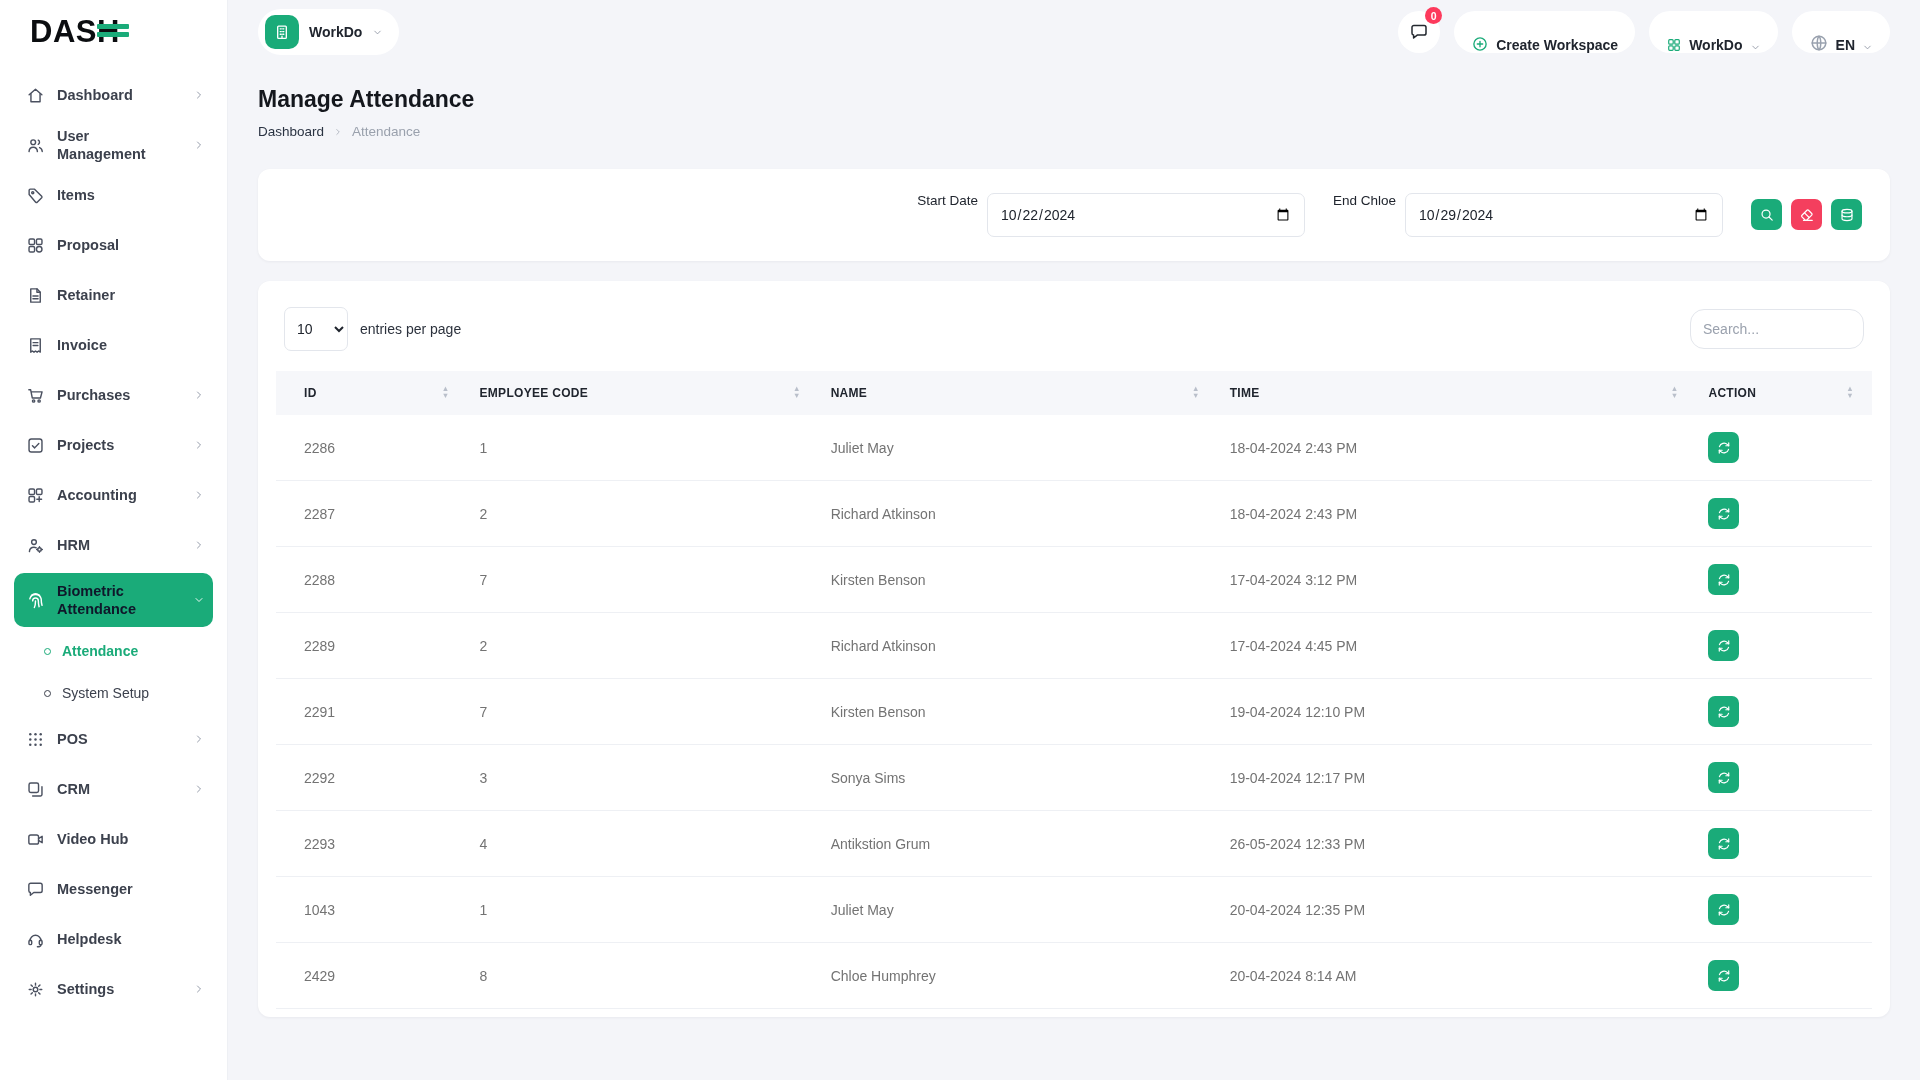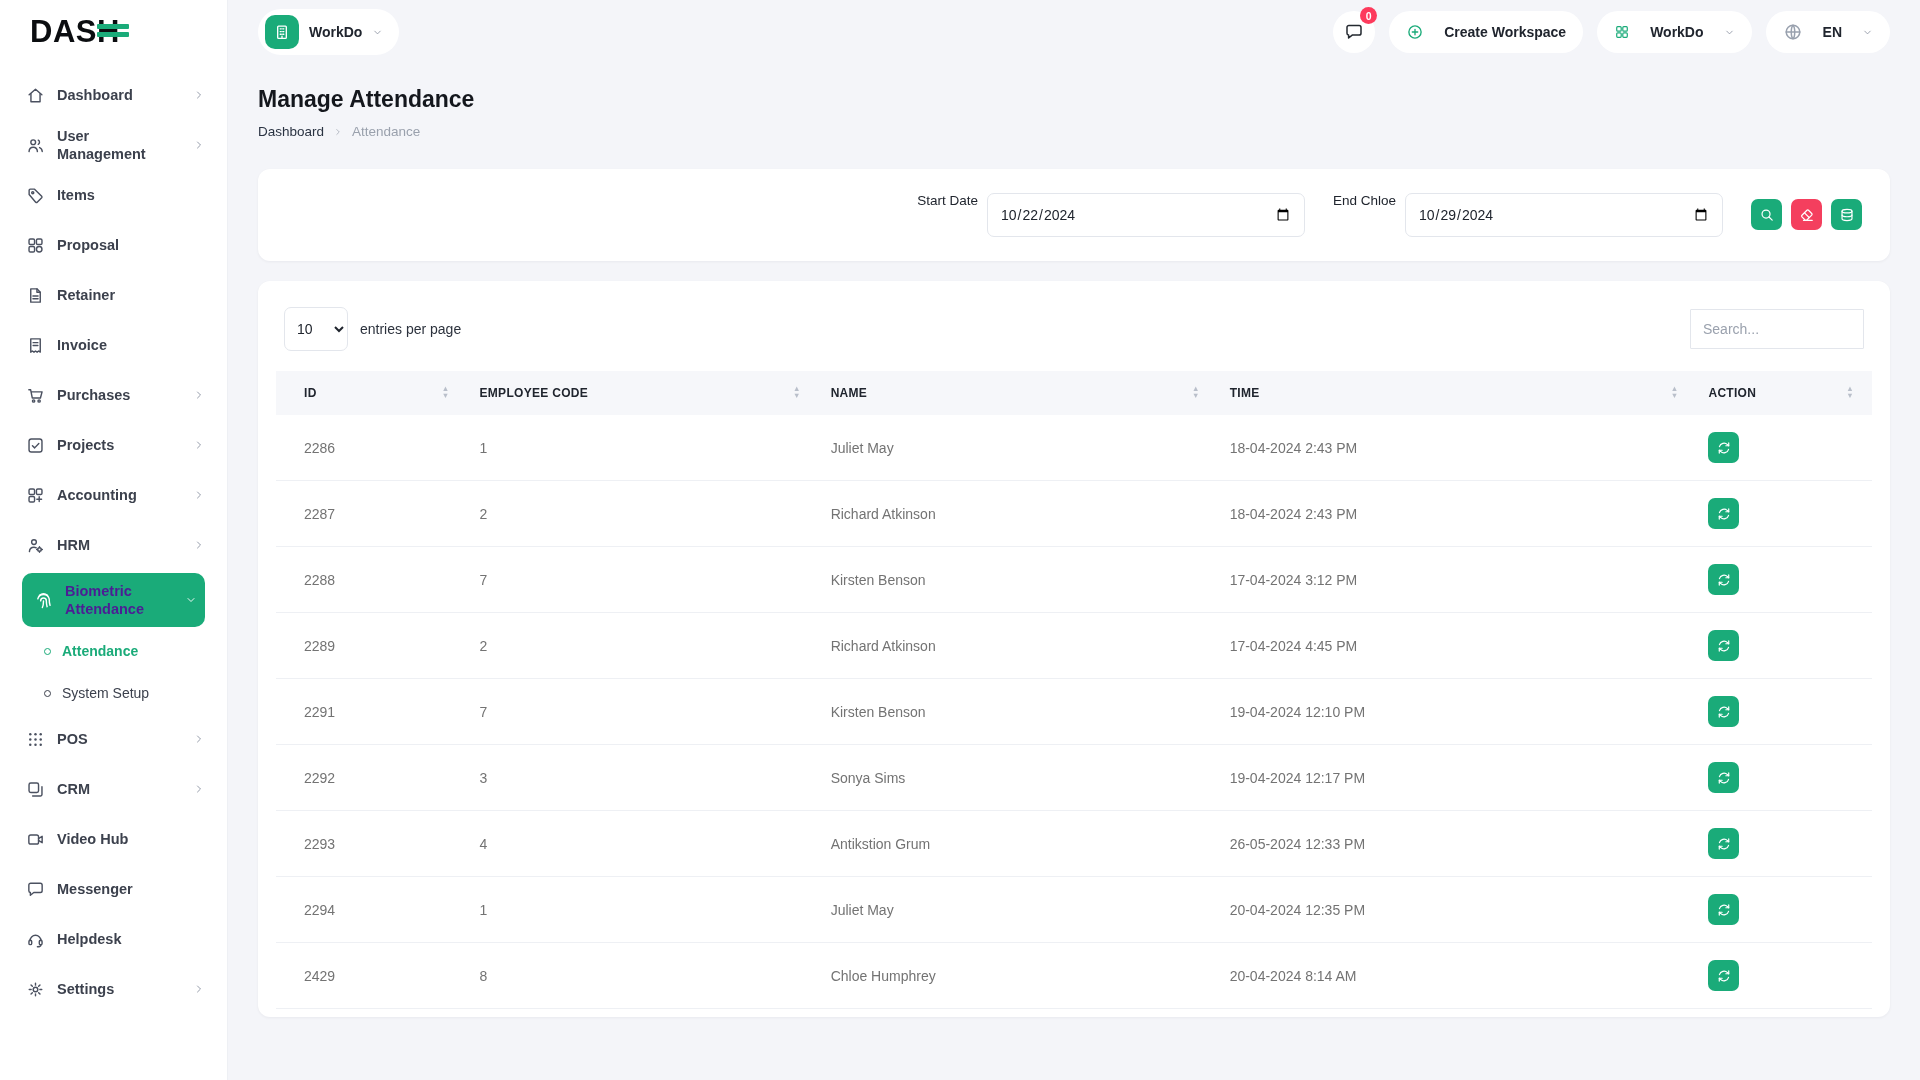--- a/index.html
+++ b/index.html
@@ -19,36 +19,36 @@
   .lg-hc{position:relative;z-index:1}
   .lg-bar{position:absolute;left:0;width:32px;height:4.5px;background:var(--accent);border-radius:1px;z-index:2}
   .lg-bar.b1{top:10px}.lg-bar.b2{top:18px}
   .menu{padding:6px 14px 16px}
   .menu-item{display:flex;align-items:center;gap:12px;height:50px;padding:0 8px 0 12px;border-radius:10px;font-size:14.5px;font-weight:600;color:#3c414d;cursor:pointer}
   .mi-icon{width:19px;height:19px;color:#4b5160;flex:none;display:flex}
   .mi-icon svg{width:100%;height:100%}
   .mi-label{flex:1 1 auto;line-height:1.25}
   .mi-chev{width:12px;height:12px;color:#8a92a0;flex:none;display:flex}
   .mi-chev svg{width:100%;height:100%}
-  .menu-item.active{background:var(--accent);color:#4c1d95;height:auto;min-height:54px;padding:9px 8px 9px 12px;margin:3px 8px}
+  .menu-item.active{background:var(--accent);color:#0f172a;height:auto;min-height:54px;padding:9px 8px 9px 12px;margin:3px 0}
   .menu-item.active .mi-icon,.menu-item.active .mi-chev{color:#fff}
   .menu-sub{display:flex;align-items:center;gap:11px;height:42px;padding-left:30px;font-size:14px;font-weight:500;color:#3c414d;cursor:pointer}
   .menu-sub .dot{width:7px;height:7px;border:1.5px solid currentColor;border-radius:50%;flex:none}
   .menu-sub.active{color:var(--accent);font-weight:600}
 
   
   .topbar{position:fixed;top:0;left:228px;right:0;height:64px;display:flex;align-items:center;padding:0 30px;z-index:5}
   .ws-pill{display:flex;align-items:center;gap:10px;background:#fff;border:none;border-radius:26px;padding:6px 16px 6px 7px;cursor:pointer}
   .ws-avatar{width:34px;height:34px;border-radius:10px;background:var(--accent);display:flex;align-items:center;justify-content:center;color:#fff}
   .ws-name{font-size:14px;font-weight:600;color:#20252e}
   .chev{width:11px;height:11px;color:#8a92a0}
   .topbar-right{margin-left:auto;display:flex;align-items:center;gap:14px}
   .round-btn{position:relative;width:42px;height:42px;border-radius:50%;background:#fff;border:none;display:flex;align-items:center;justify-content:center;color:#23282f;cursor:pointer}
   .badge{position:absolute;top:-4px;right:-2px;min-width:17px;height:17px;padding:0 4px;border-radius:9px;background:var(--badge);color:#fff;font-size:10.5px;font-weight:700;display:flex;align-items:center;justify-content:center}
-  .pill{display:flex;align-items:center;gap:20px;background:#fff;border:none;border-radius:22px;height:42px;padding:0 17px;font-size:14px;font-weight:600;color:#20252e;cursor:pointer}
+  .pill{display:flex;align-items:flex-end;gap:7px;background:#fff;border:none;border-radius:22px;height:42px;padding:0 17px;font-size:14px;font-weight:600;color:#20252e;cursor:pointer}
 
   
   .content{margin-left:228px;padding:86px 30px 0 30px}
   .page-title{font-size:23px;font-weight:700;color:#14171d}
   .breadcrumb{margin-top:11px;display:flex;align-items:center;gap:9px;font-size:13.5px}
   .bc-link{color:#2a3342;text-decoration:none;cursor:pointer}
   .bc-sep{width:10px;height:10px;color:#a0a7b2}
   .bc-current{color:#9aa1ad}
 
   .filter-card{margin-top:30px;background:#fff;border-radius:12px;padding:24px 28px;display:flex;justify-content:flex-end;align-items:flex-end;gap:28px;box-shadow:0 1px 3px rgba(20,28,45,.05)}
@@ -57,21 +57,21 @@
   .f-input{width:318px;height:44px;border:1px solid #e3e6ec;border-radius:7px;padding:0 12px;font-size:14px;color:#20252e;font-family:inherit;background:#fff;outline:none}
   .f-actions{display:flex;gap:9px;margin-bottom:7px}
   .sq-btn{width:31px;height:31px;border:none;border-radius:7px;display:flex;align-items:center;justify-content:center;color:#fff;cursor:pointer}
   .sq-green{background:var(--accent)}
   .sq-pink{background:var(--danger)}
 
   .table-card{margin-top:20px;background:#fff;border-radius:12px;padding:26px 0 8px;box-shadow:0 1px 3px rgba(20,28,45,.05)}
   .table-controls{display:flex;justify-content:space-between;align-items:center;padding:0 26px;margin-bottom:20px}
   .tc-left{display:flex;align-items:center;gap:12px;font-size:14px;font-weight:500;color:#2c323d}
   .entries-select{height:44px;min-width:64px;border:1px solid #e3e6ec;border-radius:7px;padding:0 8px;font-size:14px;color:#20252e;font-family:inherit;background:#fff;outline:none}
-  .search-input{width:174px;height:40px;border:1px solid #e3e6ec;border-radius:1px;padding:0 12px;font-size:14px;font-family:inherit;color:#0369a1;outline:none}
+  .search-input{width:174px;height:40px;border:1px solid #e3e6ec;border-radius:14px;padding:0 12px;font-size:14px;font-family:inherit;color:#0369a1;outline:none}
   .search-input::placeholder{color:#9aa1ad}
   .table-wrap{padding:0 18px}
   table{width:100%;border-collapse:collapse}
   thead tr{background:#f6f7fa}
   th{padding:15px 18px 15px 12px;font-size:12px;font-weight:700;color:#20252e;text-align:right;letter-spacing:.3px}
   .th-inner{display:flex;align-items:center;justify-content:space-between;gap:6px}
   .sort{display:flex;flex-direction:column;color:#b9bfca;font-size:7.5px;line-height:.8;cursor:pointer}
   .sort i{font-style:normal;height:7px;display:block}
   td{padding:17px 12px;border-bottom:1px solid #eef0f4;font-size:14px;color:#737373}
   th:first-child,td:first-child{padding-left:28px}
@@ -635,21 +635,21 @@
                         <path d="M4.3 8.3a6 6 0 0 1 10-2.6l1.6 1.5"></path>
                         <path d="M15.9 3.6v3.6h-3.6"></path>
                         <path d="M15.7 11.7a6 6 0 0 1-10 2.6l-1.6-1.5"></path>
                         <path d="M4.1 16.4v-3.6h3.6"></path>
                       </svg>
                     </span>
                   </button>
                 </td>
               </tr>
               <tr>
-                <td>2294</td>
+                <td>1043</td>
                 <td>1</td>
                 <td>Juliet May</td>
                 <td>20-04-2024 12:35 PM</td>
                 <td>
                   <button class="action-btn">
                     <span class="ic i16">
                       <svg viewBox="0 0 20 20" fill="none" stroke="currentColor" stroke-width="1.5" stroke-linecap="round" stroke-linejoin="round">
                         <path d="M4.3 8.3a6 6 0 0 1 10-2.6l1.6 1.5"></path>
                         <path d="M15.9 3.6v3.6h-3.6"></path>
                         <path d="M15.7 11.7a6 6 0 0 1-10 2.6l-1.6-1.5"></path>

